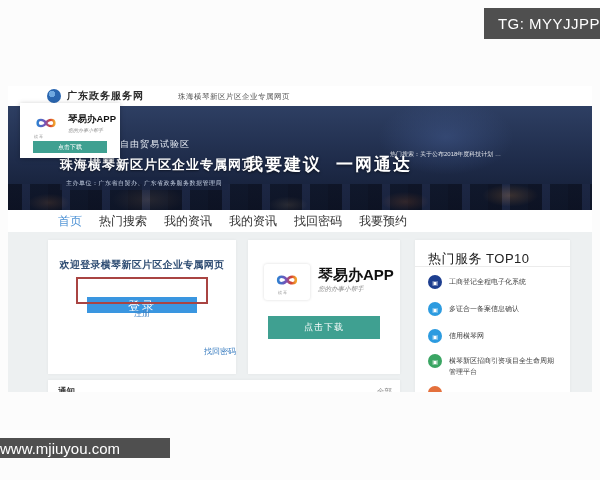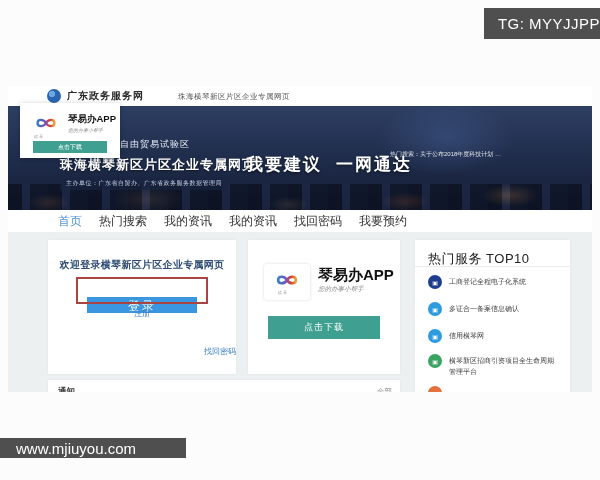--- a/index.html
+++ b/index.html
@@ -2,21 +2,21 @@
 <html><head>
 <meta charset="utf-8">
 <style>
   html,body{margin:0;padding:0;}
   body{width:600px;height:480px;background:#fcfcfc;font-family:"Liberation Sans","DejaVu Sans",sans-serif;position:relative;overflow:hidden;}
   .abs{position:absolute;}
 
   
   .wm{background:#4f4f4f;color:#fff;display:flex;align-items:center;}
   .wm-tg{left:484px;top:8px;width:130px;height:31px;justify-content:center;font-size:15px;letter-spacing:.5px;}
-  .wm-url{left:0;top:438px;width:170px;height:20px;padding-left:16px;font-size:15px;}
+  .wm-url{left:0;top:438px;width:170px;height:20px;font-size:15px;}
 
   
   .site{left:8px;top:86px;width:584px;height:306px;background:#fff;}
 
   
   .site-header{left:0;top:0;width:584px;height:20px;background:#fff;}
   .gov-logo{left:39px;top:3px;width:14px;height:14px;border-radius:50%;
     background:radial-gradient(circle at 35% 35%, #6fa8e0 0 25%, #2a66b0 26% 100%);}
   .brand{left:59px;top:3px;font-size:10px;font-weight:bold;color:#2b2b2b;letter-spacing:1px;}
   .brand-sub{left:170px;top:6px;font-size:7.5px;color:#555;letter-spacing:.5px;}

